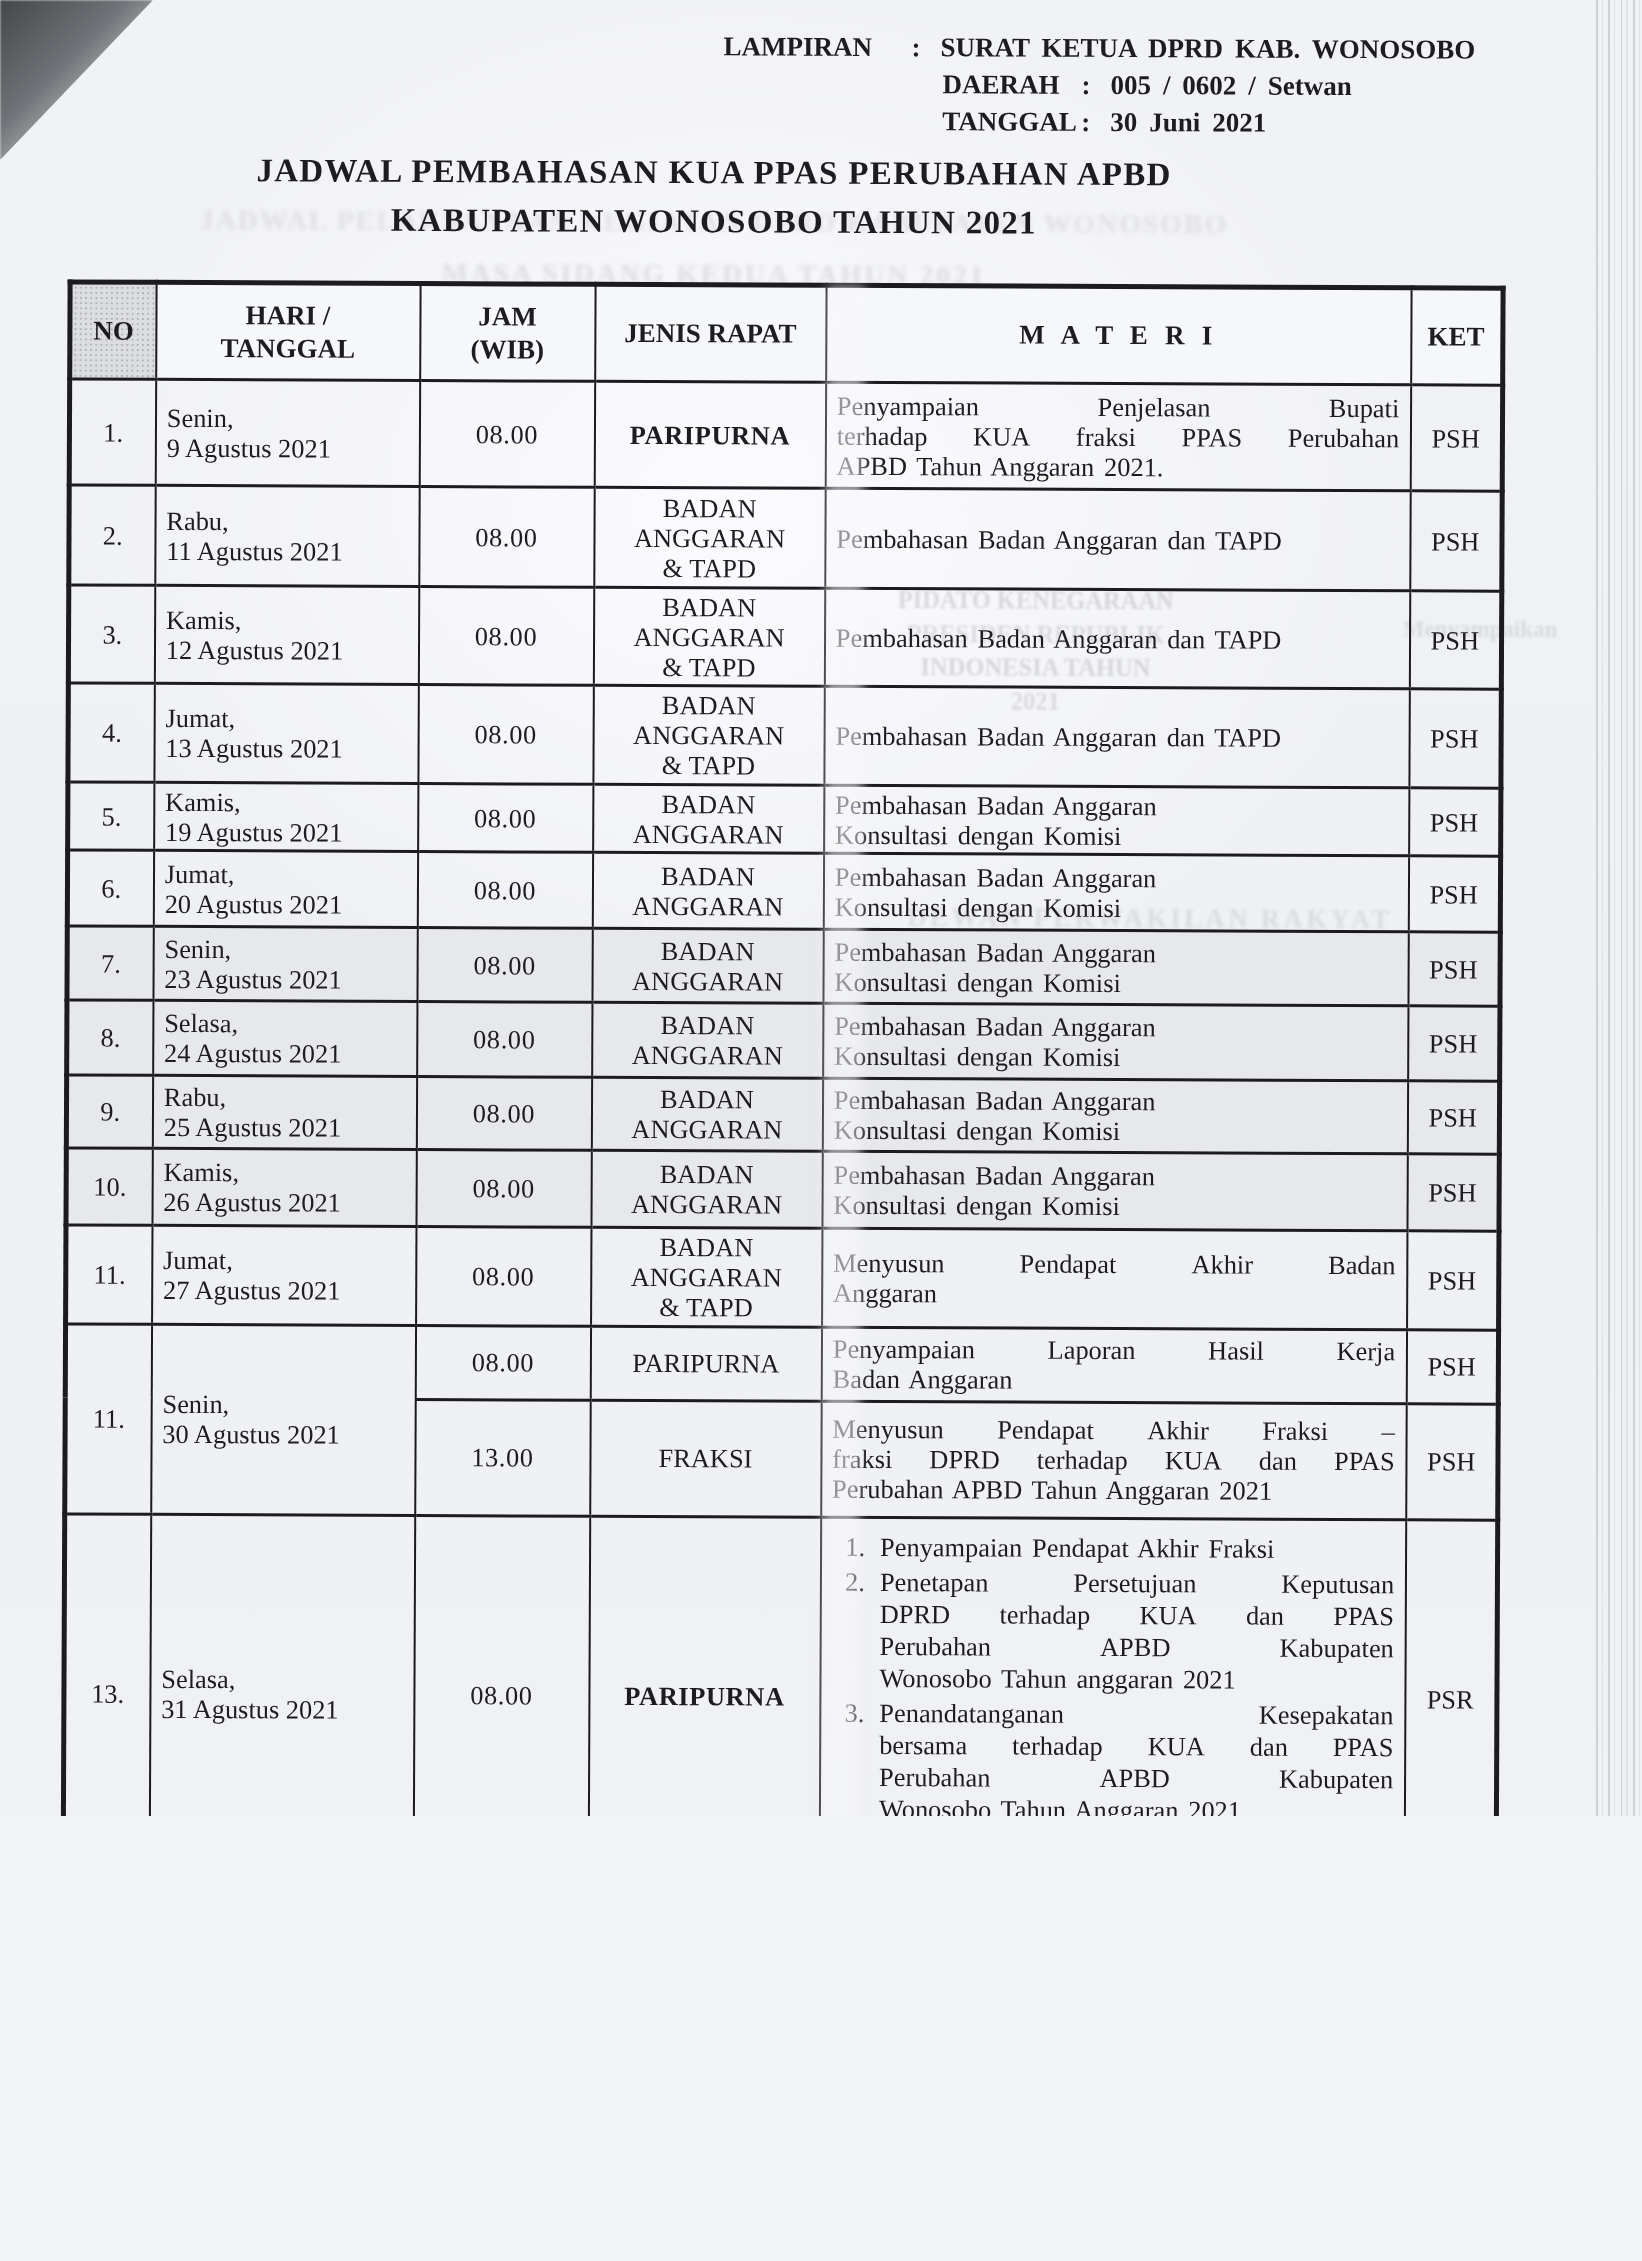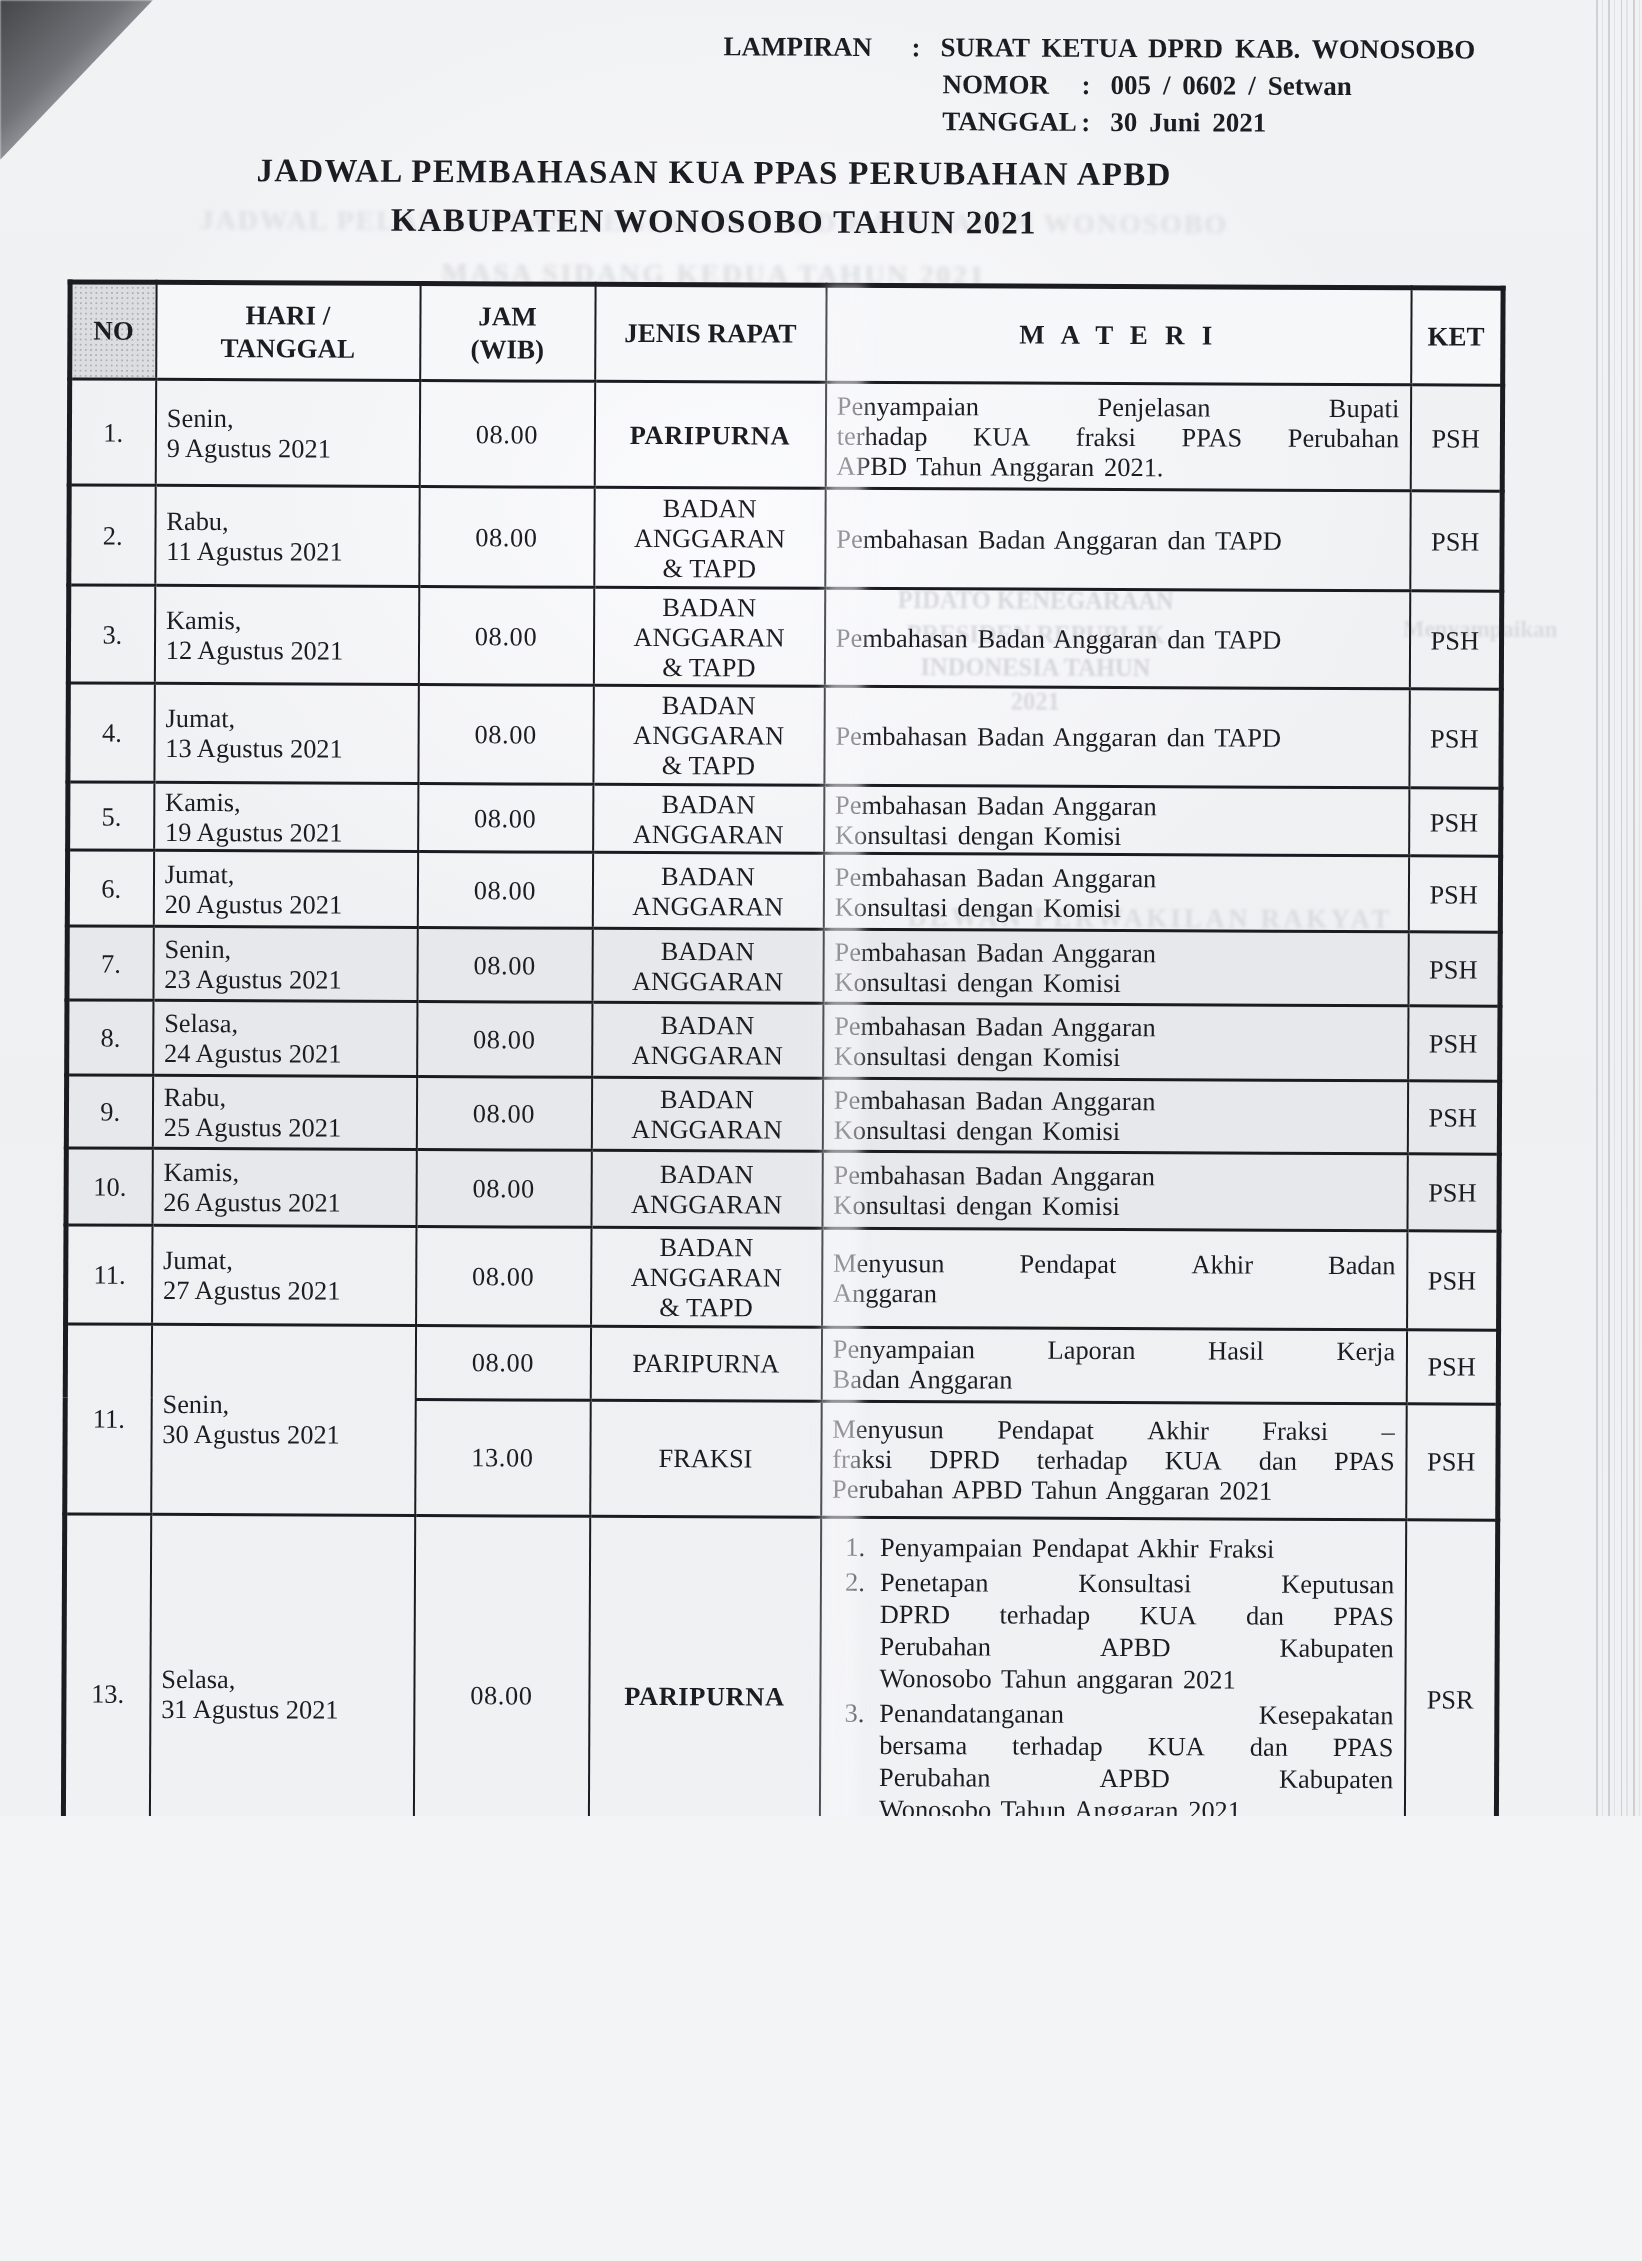--- a/index.html
+++ b/index.html
@@ -120,21 +120,21 @@
     <div class="ghost g8">DEWAN PERWAKILAN RAKYAT DAERAH</div>
 
     <div class="lampiran">
       <div class="lrow">
         <span class="l1">LAMPIRAN</span>
           <span class="lc">:</span>
           <span class="lv">SURAT  KETUA DPRD KAB. WONOSOBO</span>
       </div>
       <div class="lrow">
         <span class="lsp"></span>
-          <span class="l2">NOMOR</span>
+          <span class="l2">DAERAH</span>
           <span class="lc">:</span>
           <span class="lv">005 /  0602  / Setwan</span>
       </div>
       <div class="lrow">
         <span class="lsp"></span>
           <span class="l2">TANGGAL</span>
           <span class="lc">:</span>
           <span class="lv">30  Juni  2021</span>
       </div>
     </div>
@@ -392,21 +392,21 @@
             <td class="cell-time">08.00</td>
             <td class="cell-type b">PARIPURNA</td>
             <td class="cell-materi top">
               <ol class="mlist">
                 <li>
                   <div>Penyampaian Pendapat Akhir Fraksi</div>
                 </li>
                 <li>
                   <div class="jline">
                     <span>Penetapan</span>
-                    <span>Konsultasi</span>
+                    <span>Persetujuan</span>
                     <span>Keputusan</span>
                   </div>
                   <div class="jline">
                     <span>DPRD</span>
                     <span>terhadap</span>
                     <span>KUA</span>
                     <span>dan</span>
                     <span>PPAS</span>
                   </div>
                   <div class="jline">

